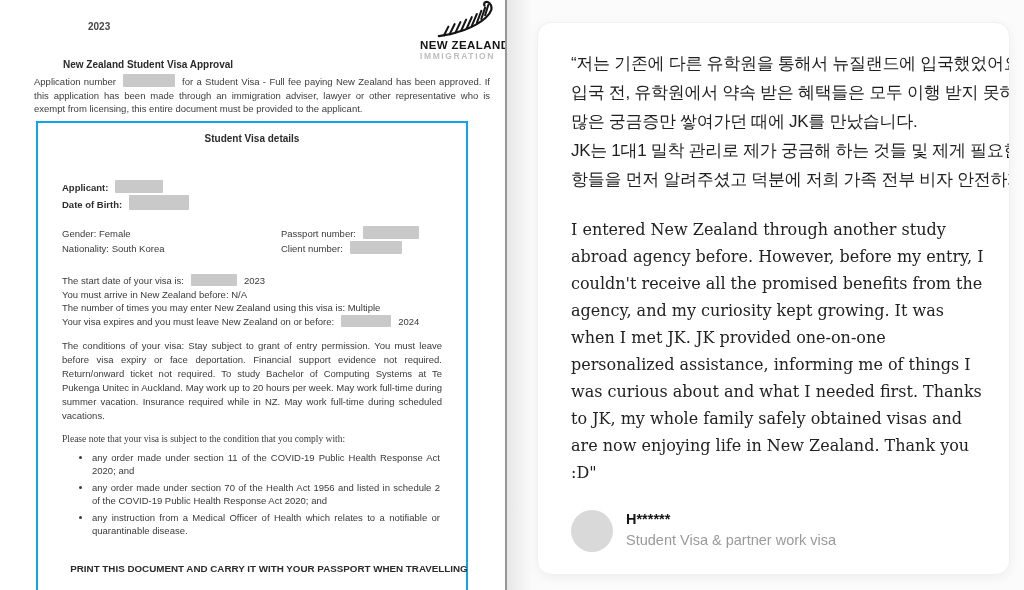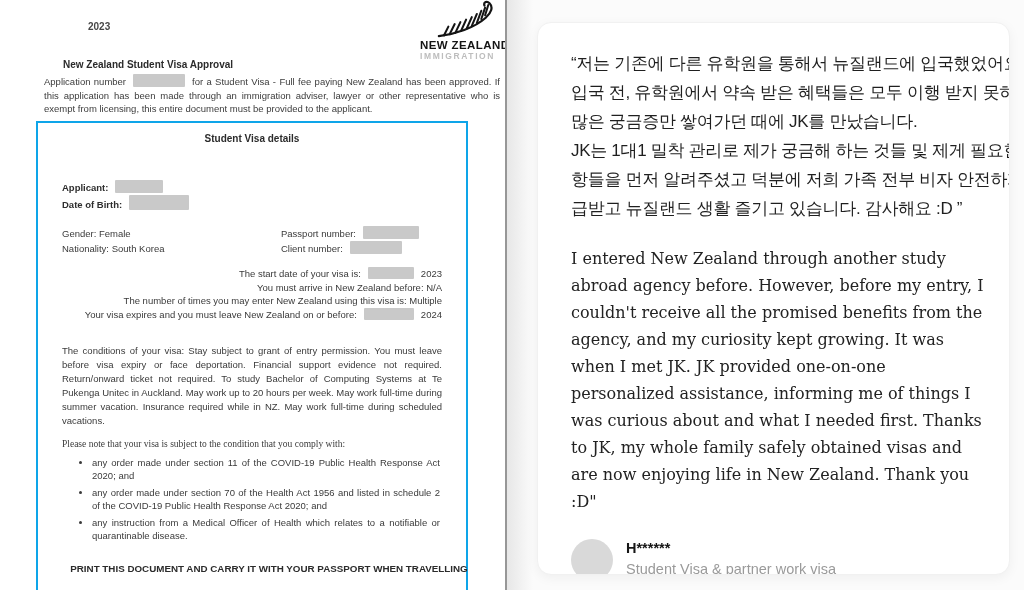--- a/index.html
+++ b/index.html
@@ -9,39 +9,39 @@
 
   
   .doc { position:absolute; left:0; top:0; width:506px; height:590px; background:#fff;
          color:#3a3a3a; filter:blur(0.2px); }
   .doc-date { position:absolute; left:88px; top:21px; font-size:10px; font-weight:bold; color:#474747; }
   .doc-logo { position:absolute; left:420px; top:0; width:94px; }
   .doc-logo .fern { display:block; width:88px; height:38px; margin-left:4px; }
   .logo-nz { font-size:11.5px; font-weight:bold; color:#141414; letter-spacing:.4px; margin-top:1px; }
   .logo-imm { font-size:8.5px; color:#bdbdbd; letter-spacing:1.6px; font-weight:bold; }
   .doc-title { position:absolute; left:42px; top:59px; font-size:10px; font-weight:bold; color:#2b2b2b;padding-left:21px; }
-  .doc-intro { position:absolute; left:44px; top:74px; width:456px; font-size:9.5px;
+  .doc-intro { position:absolute; left:34px; top:74px; width:456px; font-size:9.5px;
                line-height:13.5px; text-align:justify; color:#3c3c3c; }
   .redact { display:inline-block; height:13px; background:#c9c9c9; vertical-align:text-bottom;
             border-radius:1px; margin:0 7px; }
   .w52{width:52px;} .w48{width:48px;} .w60{width:60px;} .w56{width:56px;}
   .w50{width:50px;} .w46{width:46px;}
   .redact.tall{height:15px;}
 
   .doc-box { position:absolute; left:36px; top:121px; width:432px; height:541px;
              border:2px solid #0ea5e9; padding:8px 24px; overflow:hidden; }
   .box-heading { text-align:center; font-size:10px; font-weight:bold; color:#2b2b2b; margin-top:2px; }
   .fld { font-size:9.5px; line-height:15px; }
   .fld b { color:#2e2e2e; }
   .applicant-row { margin-top:36px; }
   .two-col { display:grid; grid-template-columns:219px 1fr; margin-top:14px; }
-  .visa-lines { margin-top:11px;text-align:right; }
+  .visa-lines { margin-top:18px; }
   .visa-lines .fld { line-height:13.5px; }
   .visa-lines .redact { height:12px; }
-  .conditions { margin-top:23px; font-size:9.5px; line-height:14px; text-align:justify; }
+  .conditions { margin-top:11px; font-size:9.5px; line-height:14px; text-align:justify; }
   .note { margin-top:10px; font-size:9.5px; line-height:13px;font-family:Liberation Serif, serif; }
   .bullets { margin:5px 0 0 30px; }
   .bullets li { font-size:9.5px; line-height:13px; text-align:justify; margin-bottom:4px;
                 padding-right:2px; }
   .comply { margin-top:2px; font-size:9.5px; line-height:13px; }
   .doc-footer { position:absolute; left:0; top:563px; width:538px; text-align:center;
                 font-size:9.8px; font-weight:bold; color:#2b2b2b; }
 
   
   .divider { position:absolute; left:505px; top:0; width:2px; height:590px; background:#979797; }
@@ -146,21 +146,20 @@
 
   <div class="right-pane">
     <div class="card">
 
       <div class="korean">
           <div>“저는 기존에 다른 유학원을 통해서 뉴질랜드에 입국했었어요.</div>
           <div>입국 전, 유학원에서 약속 받은 혜택들은 모두 이행 받지 못하고</div>
           <div>많은 궁금증만 쌓여가던 때에 JK를 만났습니다.</div>
           <div>JK는 1대1 밀착 관리로 제가 궁금해 하는 것들 및 제게 필요한 사</div>
           <div>항들을 먼저 알려주셨고 덕분에 저희 가족 전부 비자 안전하게 발</div>
-          <div>급받고 뉴질랜드 생활 즐기고 있습니다. 감사해요 :D ”</div>
         </div>
 
       <div class="english">I entered New Zealand through another study abroad agency before. However, before my entry, I couldn't receive all the promised benefits from the agency, and my curiosity kept growing. It was when I met JK. JK provided one-on-one personalized assistance, informing me of things I was curious about and what I needed first. Thanks to JK, my whole family safely obtained visas and are now enjoying life in New Zealand. Thank you :D"</div>
 
       <div class="author">
         <div class="avatar"></div>
         <div>
           <div class="author-name">H******</div>
           <div class="author-sub">Student Visa &amp; partner work visa</div>
 

